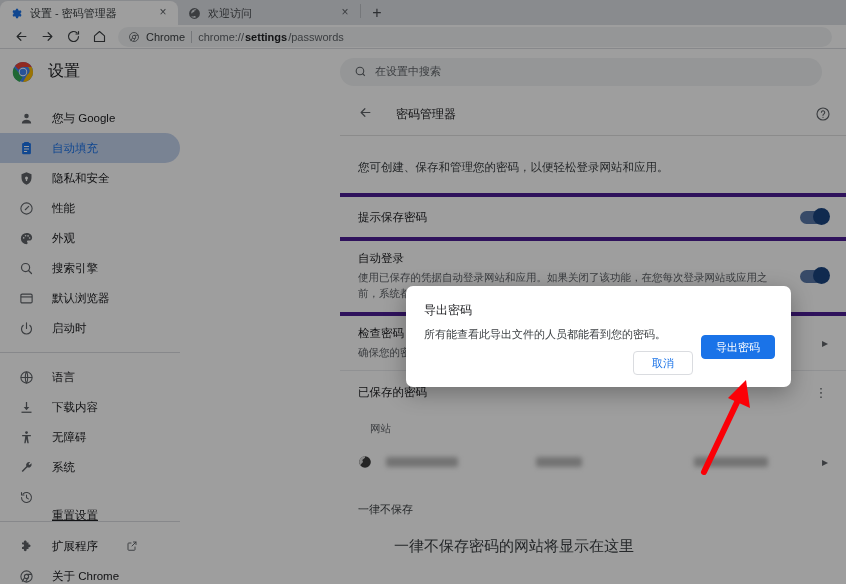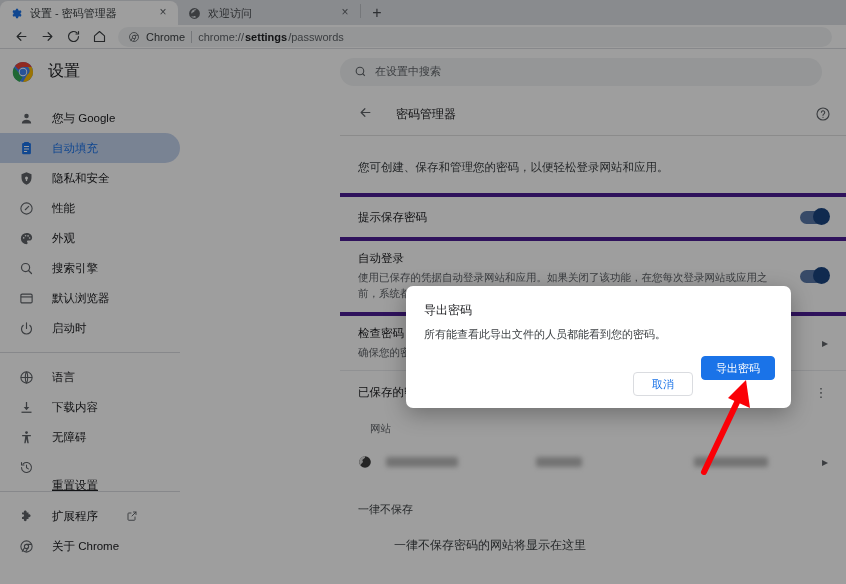--- a/index.html
+++ b/index.html
@@ -129,26 +129,26 @@
 
   .list-header { padding: 8px 18px 6px 30px; font-size: 10.5px; color: #5f6368; }
   .pw-row {
     display: flex; align-items: center; gap: 0;
     padding: 10px 18px; height: 40px;
   }
   .site-ico { width: 14px; height: 14px; flex: none; margin-right: 14px; }
   .blur-cell { height: 10px; border-radius: 2px; background: #b9b9b9; filter: blur(2.6px); }
 
   .never-head { padding: 20px 18px 6px 18px; font-size: 11px; color: #3c4043; }
-  .never-empty { padding: 14px 18px 10px 54px; font-size: 12px; color: #3c4043; }
+  .never-empty { padding: 14px 18px 10px 54px; font-size: 15px; color: #3c4043; }
 
   
   .scrim { position: absolute; left: 0; top: 0; width: 846px; height: 584px; background: rgba(0,0,0,0.38); }
   .dialog {
-    position: absolute; left: 406px; top: 286px; width: 385px; height: 122px;
+    position: absolute; left: 406px; top: 286px; width: 385px; height: 101px;
     background: #ffffff; border-radius: 7px;
     box-shadow: 0 6px 22px rgba(0,0,0,0.30);
     padding: 16px 18px 0 18px;
   }
   .dlg-title { font-size: 12px; color: #202124; }
   .dlg-text { font-size: 11px; color: #3c4043; margin-top: 8px; }
   .dlg-actions {
     position: absolute; right: 16px; bottom: 12px;
     display: flex; align-items: center; gap: 8px;
   }
@@ -366,20 +366,28 @@
         <div class="nav-item">
           <span class="nav-ico">
             <svg width="15" height="15" viewBox="0 0 24 24" fill="currentColor">
                 <circle cx="12" cy="4" r="2.2"></circle>
                 <path d="M5 8h14v2h-5l1.6 11h-2.2L12 14.5 10.6 21H8.4L10 10H5z"></path>
               </svg>
           </span>
           <span class="nav-label">无障碍</span>
         </div>
 
+        <div class="nav-item">
+          <span class="nav-ico">
+            <svg width="15" height="15" viewBox="0 0 24 24" fill="currentColor">
+                <path d="M20 5.5a5 5 0 01-6.6 6.2L6 19.2 4.3 17.5l7.4-7.5A5 5 0 0118 3.4l-2.9 2.9 1.8 1.8L19.8 5c.1.2.2.3.2.5z"></path>
+              </svg>
+          </span>
+          <span class="nav-label">系统</span>
+        </div>
 
         <div class="nav-item">
           <span class="nav-ico">
             <svg width="15" height="15" viewBox="0 0 24 24" fill="none" stroke="currentColor" stroke-width="1.7" stroke-linecap="round">
                 <path d="M4 12a8 8 0 102.6-5.9"></path>
                 <path d="M4 4v4h4"></path>
                 <path d="M12 8v4.4l3 1.8"></path>
               </svg>
           </span>
           <span class="nav-label nav-underline">重置设置</span>

